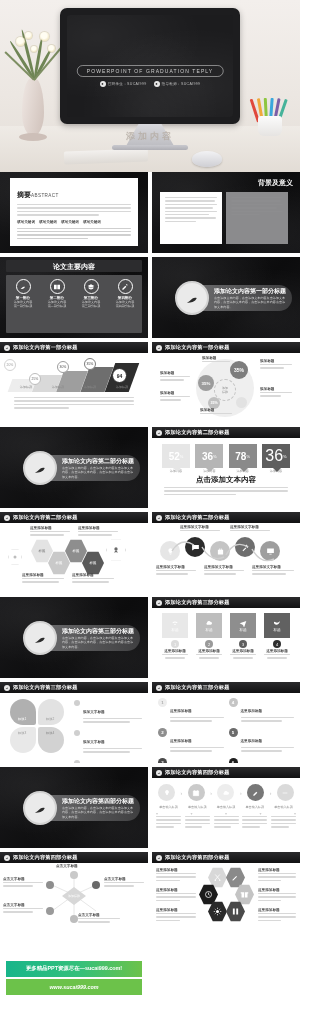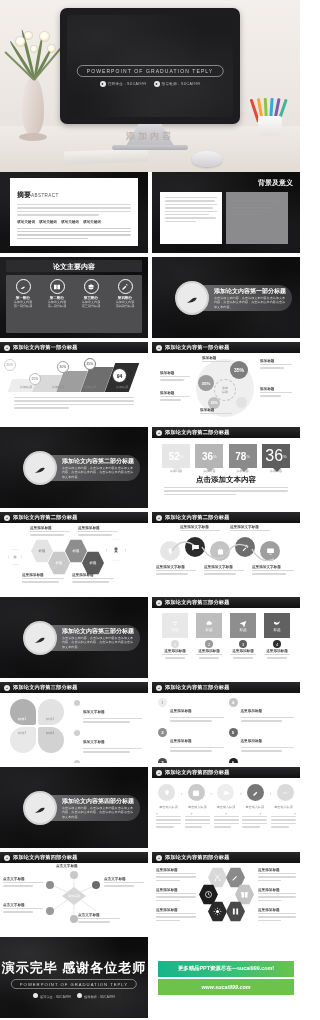--- a/index.html
+++ b/index.html
@@ -946,30 +946,20 @@
         </div>
       <div style="position:absolute;left:106px;top:45px;width:38px;">
           <div class="lbl">这里添加标题</div>
           <div class="ph-line" style="margin-top:1px"></div>
           <div class="ph-line"></div>
           <div class="ph-line" style="width:60%"></div>
         </div>
     </div>
   </div>
 
-  <div class="slide">
-    <div class="board"></div>
-    <div class="chalkdust"></div>
-    <div class="final-ttl">演示完毕  感谢各位老师</div>
-    <div class="final-sub">POWERPOINT OF GRADUATION TEPLY</div>
-    <div class="final-meta">
-      <span><span style="display:inline-block;width:5px;height:5px;border-radius:50%;background:#e8e8e8;margin-right:2px;"></span><span>答辩学生：</span><span>SUCAI999</span></span>
-      <span><span style="display:inline-block;width:5px;height:5px;border-radius:50%;background:#e8e8e8;margin-right:2px;"></span><span>指导教师：</span><span>SUCAI999</span></span>
-    </div>
-  </div>
 
   <div class="slide light">
     <div class="promo">
       <div class="promo-a">更多精品PPT资源尽在—sucai999.com!</div>
       <div class="promo-b">www.sucai999.com</div>
     </div>
   </div>
 
 </div>
 

